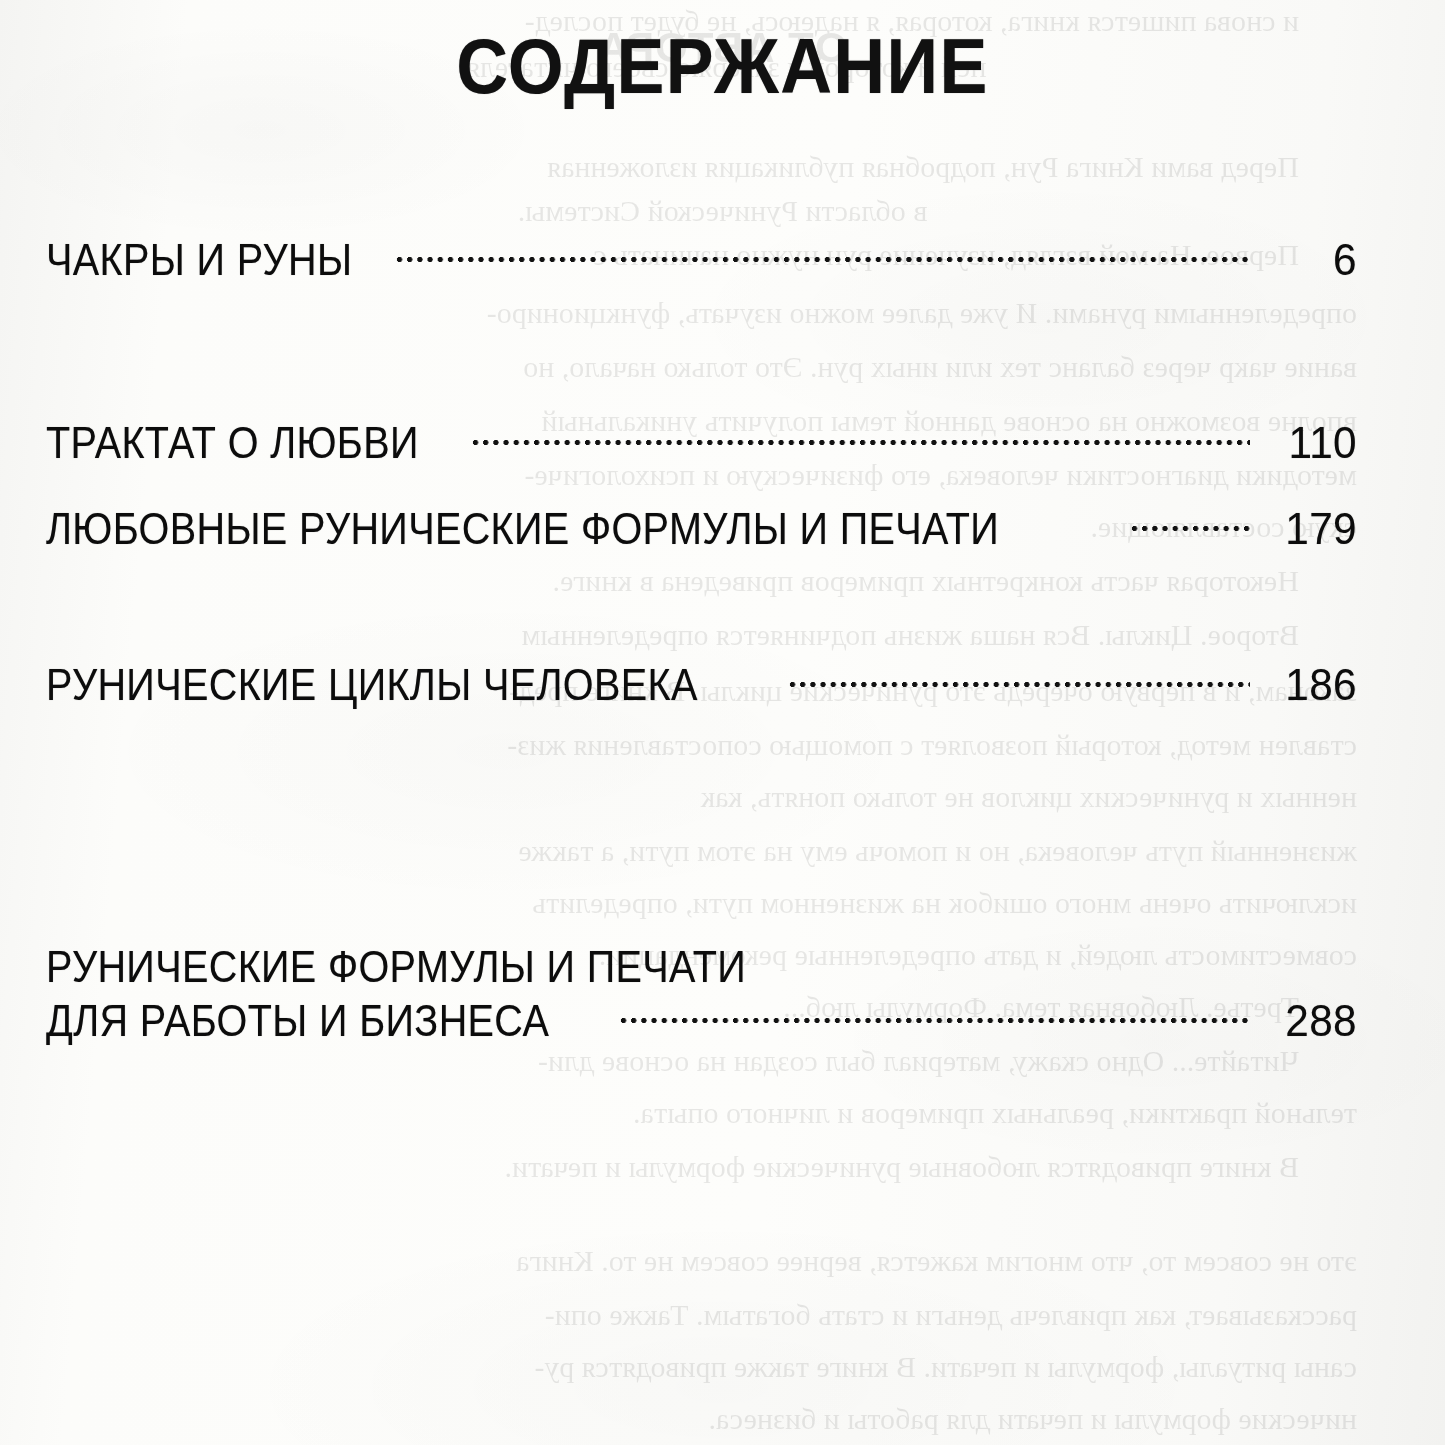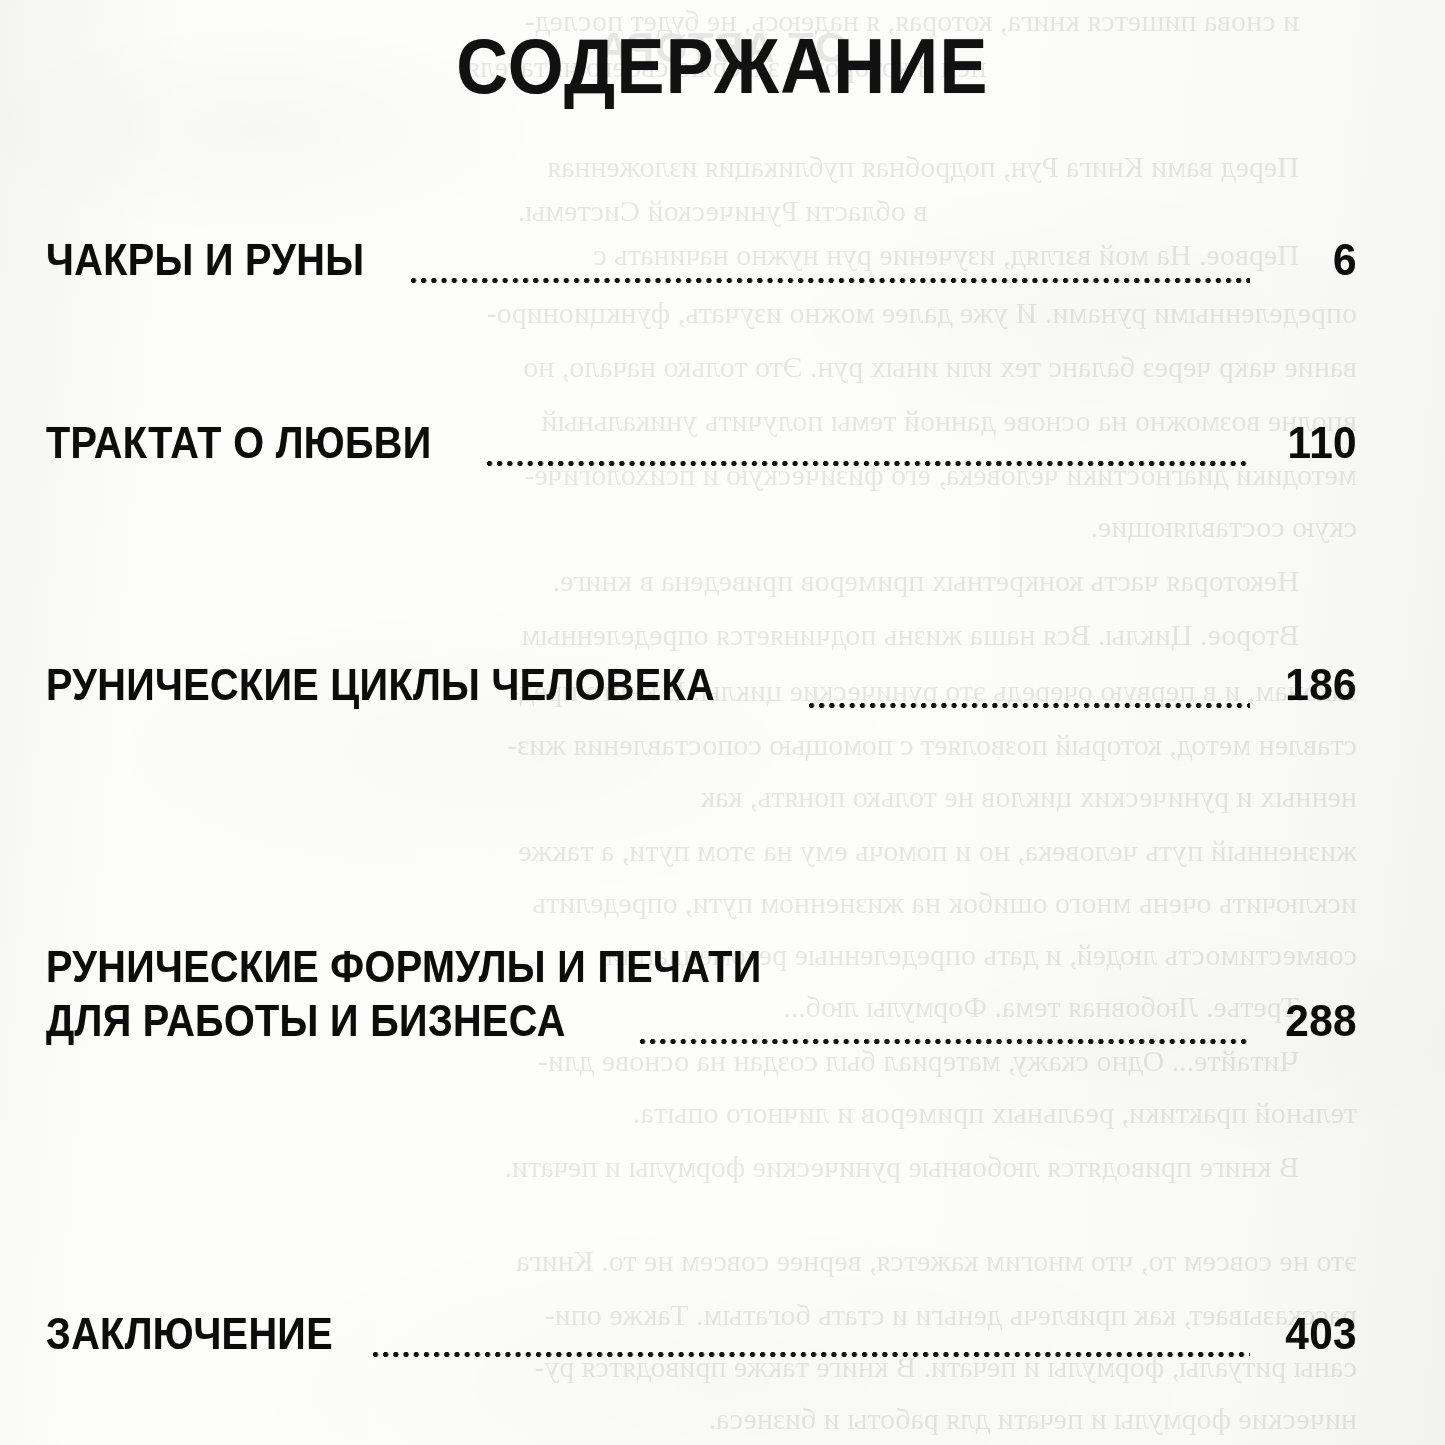--- a/index.html
+++ b/index.html
@@ -63,23 +63,23 @@
     color:#111;
     transform:scaleX(.92);
     text-shadow:0 0 1px rgba(0,0,0,.45);
   }
 
   .entry{
     position:absolute;left:46px;right:88px;
     color:#0c0c0c;
   }
   .line{
-    display:flex;align-items:flex-end;
+    display:flex;align-items:center;
     width:100%;
-    font-weight:bold;
+    font-weight:normal;
     font-size:45px;
     line-height:52px;
     letter-spacing:.4px;
     white-space:nowrap;
     text-shadow:0 0 1px rgba(0,0,0,.35);
   }
   .line .lbl{
     flex:0 0 auto;
     transform:scaleX(.88);
     transform-origin:left center;
@@ -162,20 +162,27 @@
     </div>
 
     <div class="entry" style="top:375px;margin-top:42px;">
       <div class="line">
         <span class="lbl">ТРАКТАТ О ЛЮБВИ</span>
         <span class="dots"></span>
         <span class="pg">110</span>
       </div>
     </div>
 
+    <div class="entry" style="top:503px;">
+      <div class="line">
+        <span class="lbl">ЛЮБОВНЫЕ РУНИЧЕСКИЕ ФОРМУЛЫ И ПЕЧАТИ</span>
+        <span class="dots"></span>
+        <span class="pg">179</span>
+      </div>
+    </div>
 
     <div class="entry" style="top:659px;">
       <div class="line">
         <span class="lbl">РУНИЧЕСКИЕ ЦИКЛЫ ЧЕЛОВЕКА</span>
         <span class="dots"></span>
         <span class="pg">186</span>
       </div>
     </div>
 
 
@@ -185,22 +192,15 @@
 
       </div>
       <div class="line" style="margin-top:2px;">
         <span class="lbl">ДЛЯ РАБОТЫ И БИЗНЕСА</span>
         <span class="dots"></span>
         <span class="pg">288</span>
       </div>
     </div>
 
 
-    <div class="entry" style="top:1308px;">
-      <div class="line">
-        <span class="lbl">ЗАКЛЮЧЕНИЕ</span>
-        <span class="dots nogap"></span>
-        <span class="pg">403</span>
-      </div>
-    </div>
 
   </div>
 </div>
 
 </body></html>

